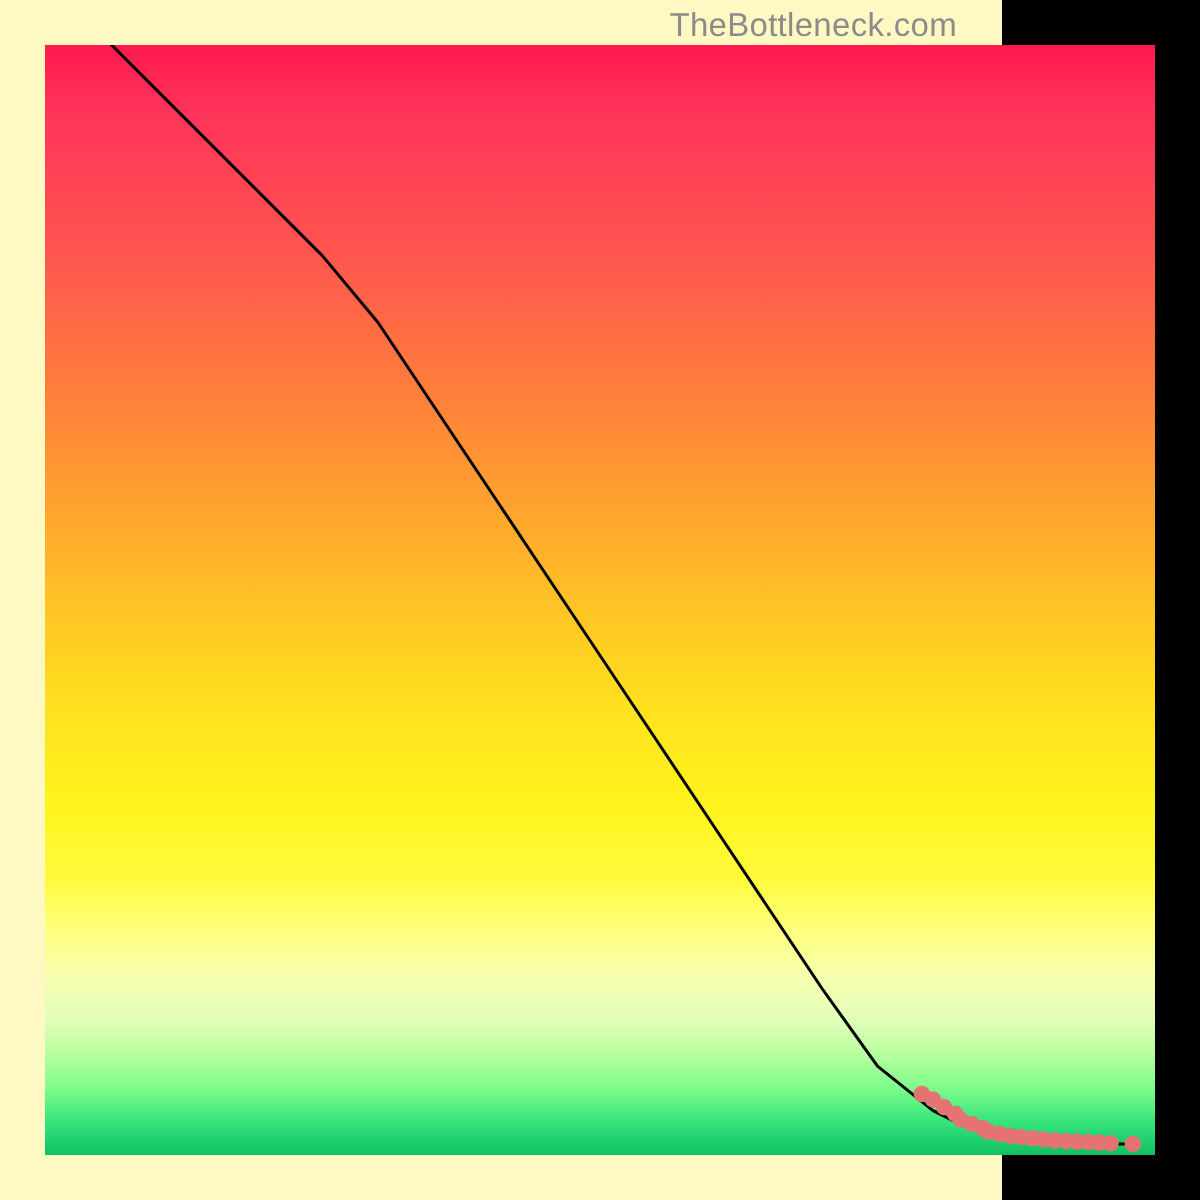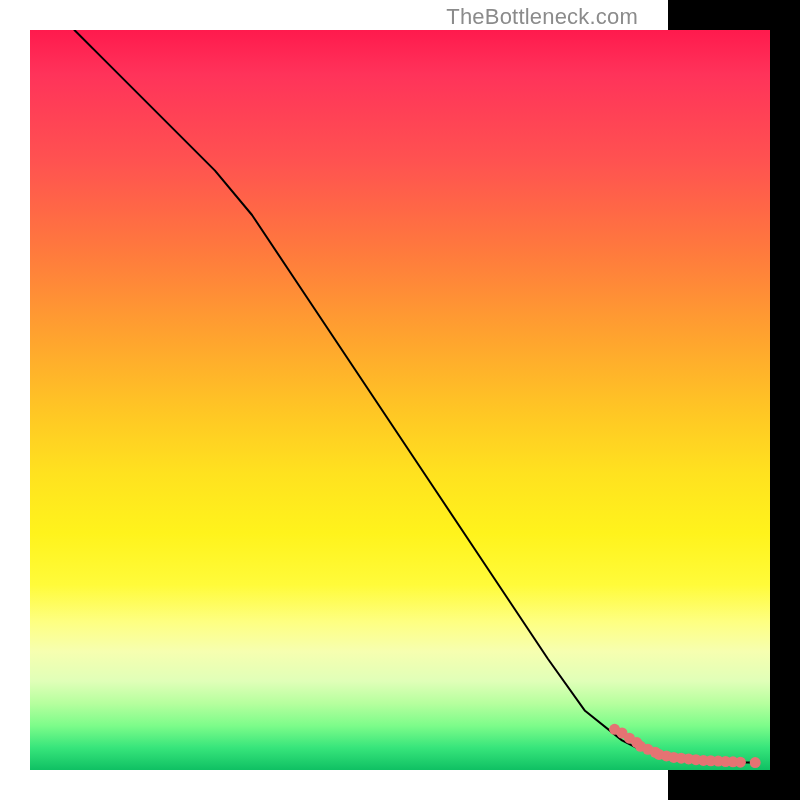--- a/index.html
+++ b/index.html
@@ -8,21 +8,21 @@
     width: 800px;
     height: 800px;
     background: #000;
     overflow: hidden;
     font-family: Arial, Helvetica, sans-serif;
   }
   .stage {
     position: relative;
     width: 668px;
     height: 800px;
-    background: #ffffff;
+    background: #fef9c3;
   }
   .plot {
     position: absolute;
     left: 30px;
     top: 30px;
     width: 740px;
     height: 740px;
     
     background: linear-gradient(
       to bottom,

